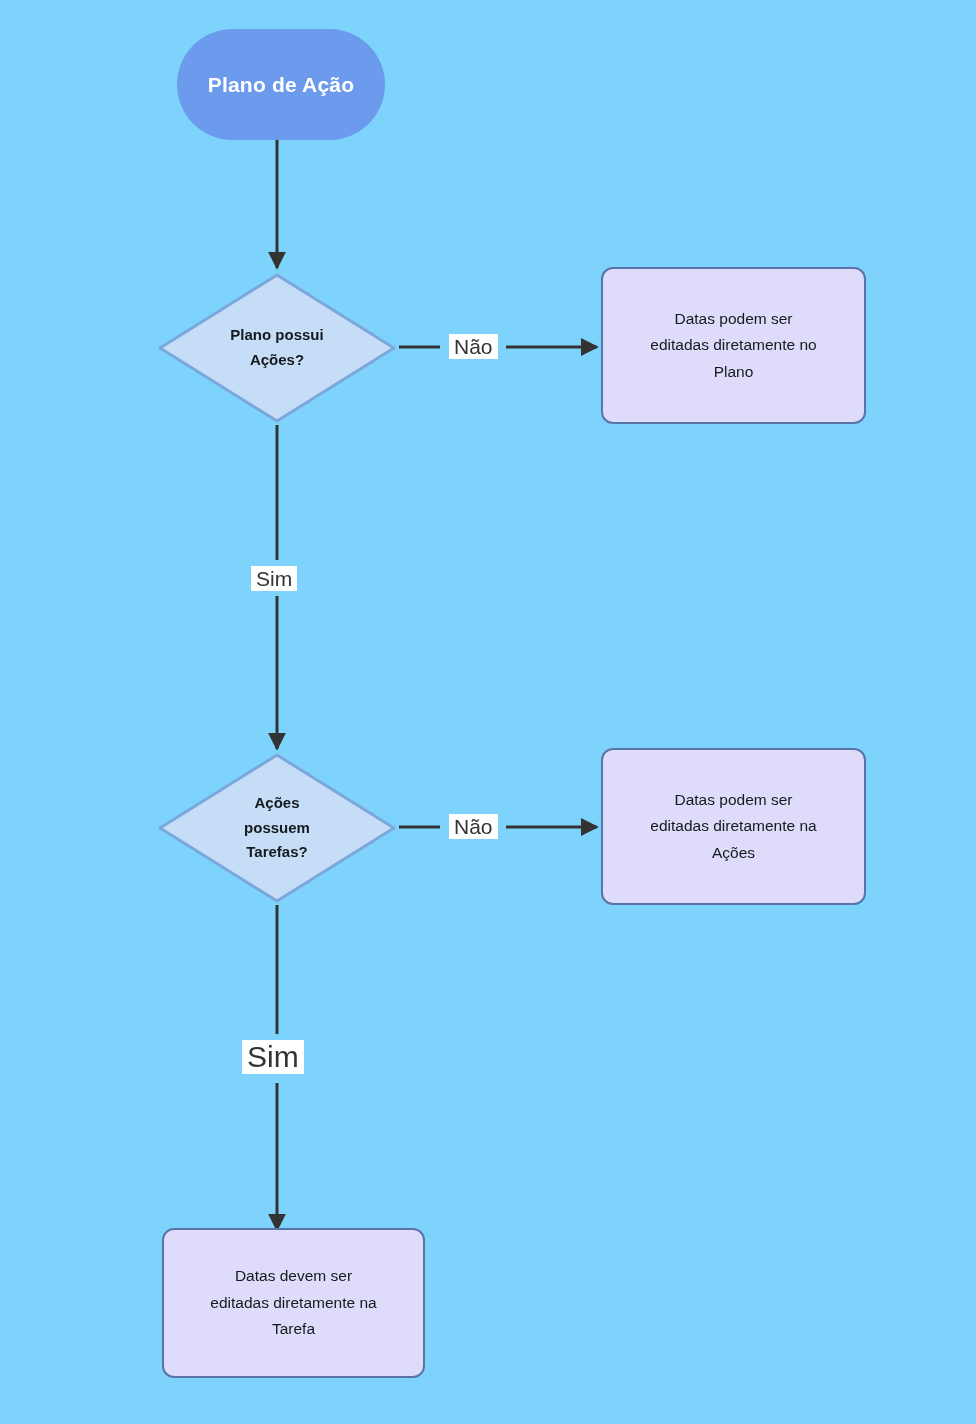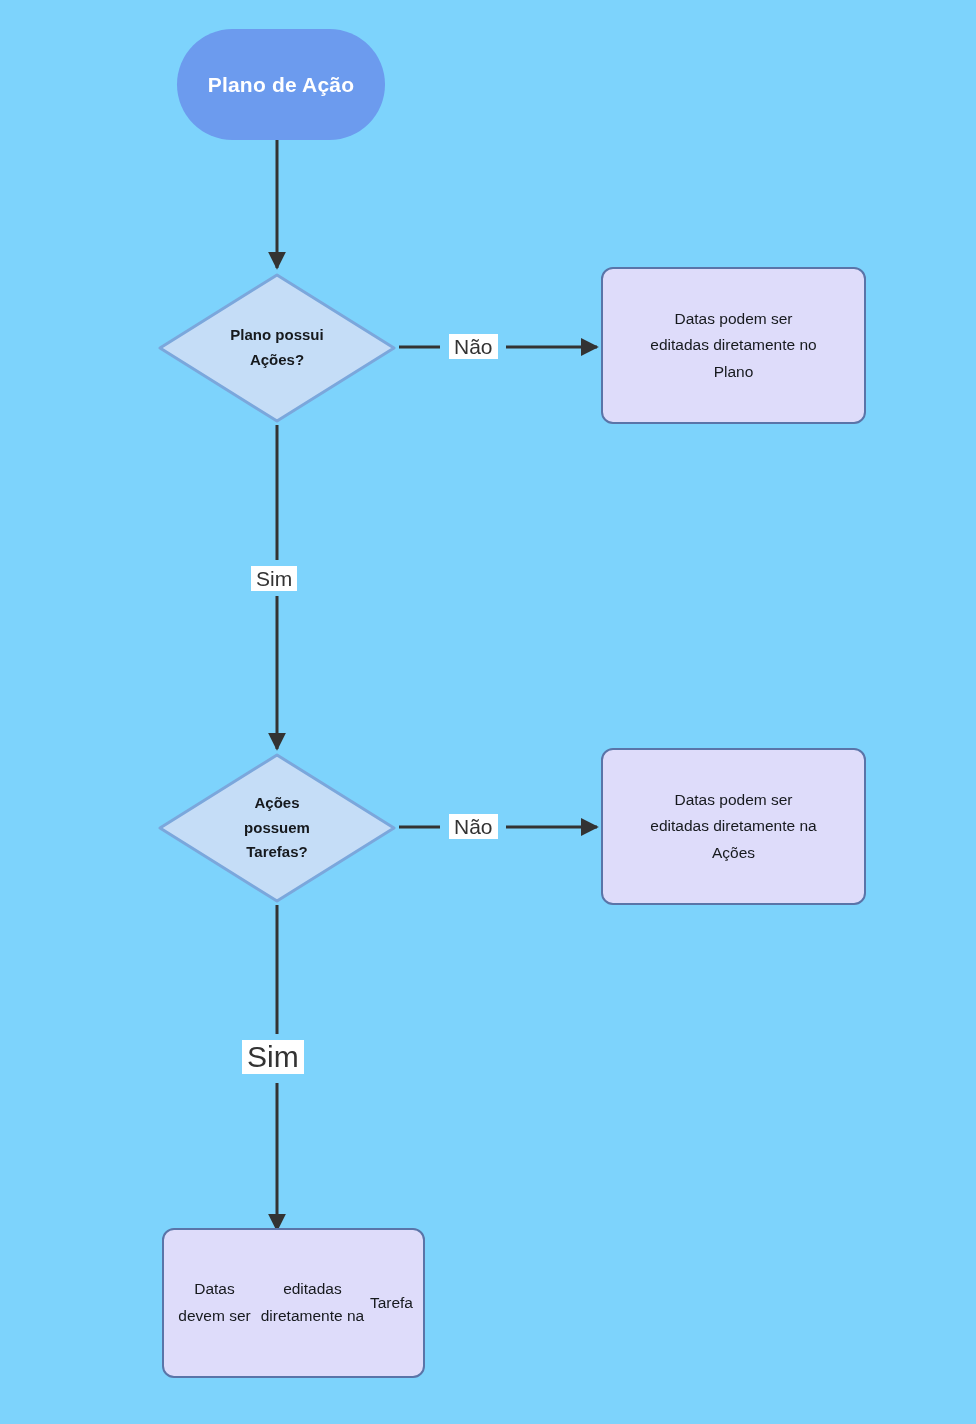--- a/index.html
+++ b/index.html
@@ -144,21 +144,21 @@
       <div>Tarefas?</div>
     </div>
   </div>
 
   <div class="node node-box" style="left:601px; top:748px; width:265px; height:157px; flex-direction:column;">
     <div>Datas podem ser</div>
     <div>editadas diretamente na</div>
     <div>Ações</div>
   </div>
 
-  <div class="node node-box" style="left:162px; top:1228px; width:263px; height:150px; flex-direction:row;">
+  <div class="node node-box" style="left:162px; top:1228px; width:263px; height:150px; flex-direction:column;">
     <div>Datas devem ser</div>
     <div>editadas diretamente na</div>
     <div>Tarefa</div>
   </div>
 
   <div class="edge-label" style="left:449px; top:334px;">
     <span>Não</span>
   </div>
 
   <div class="edge-label" style="left:251px; top:566px;">

